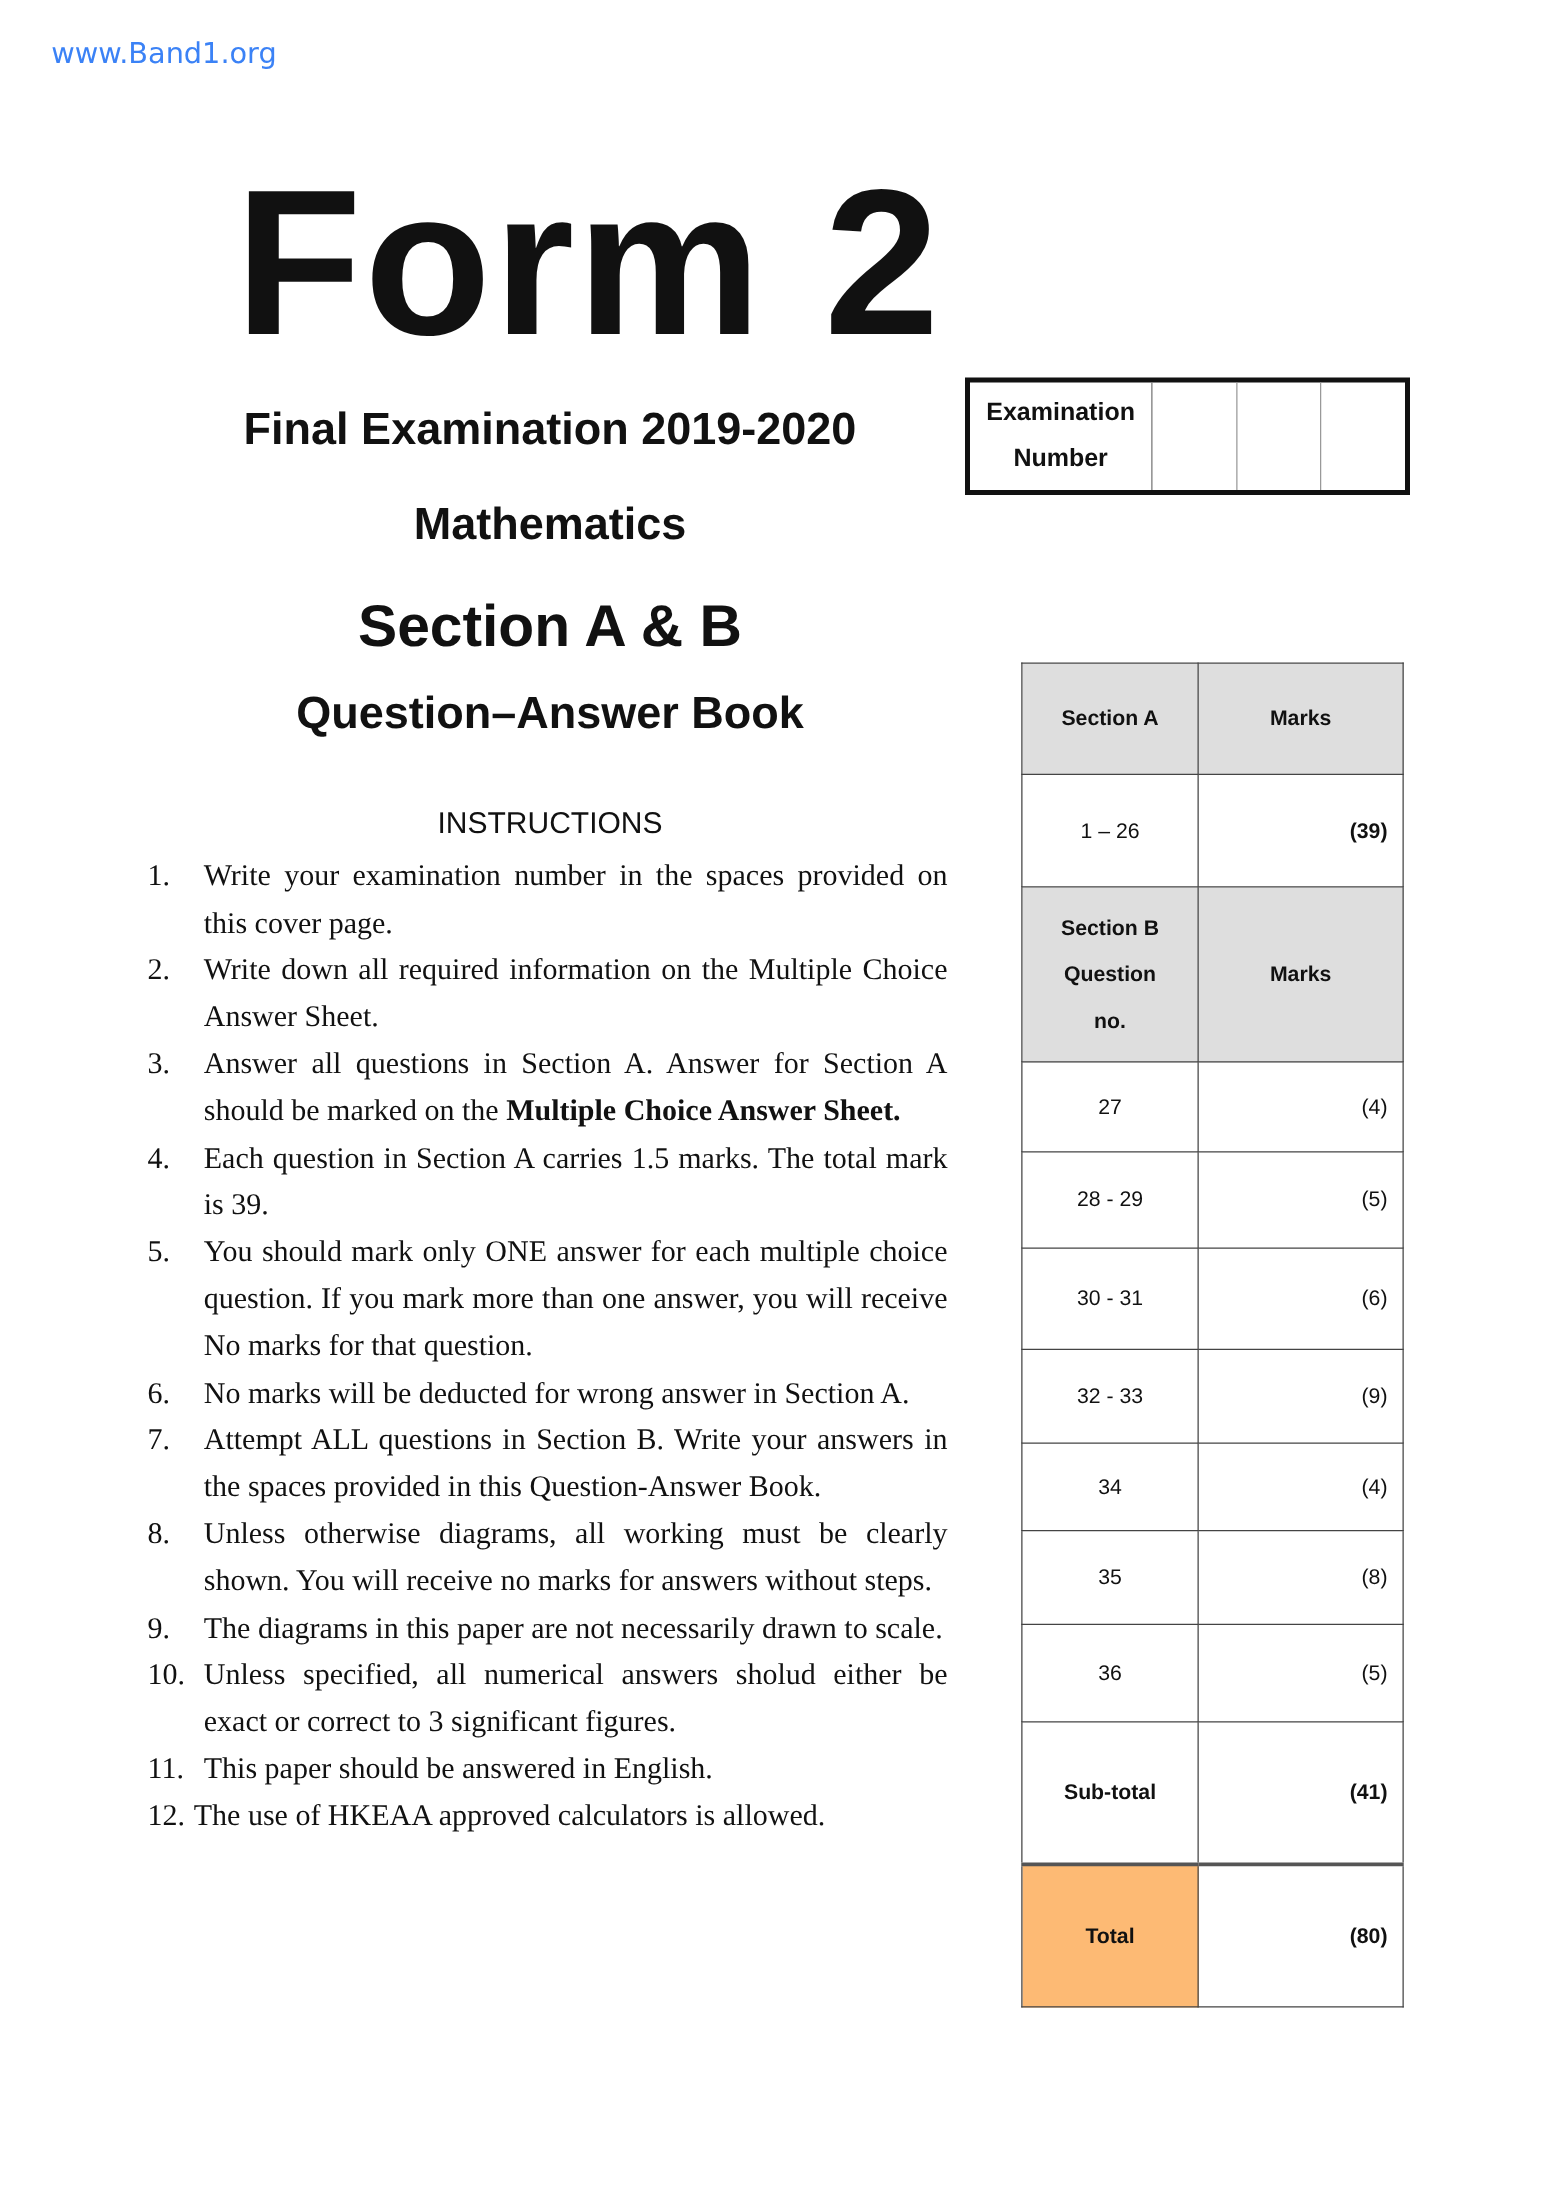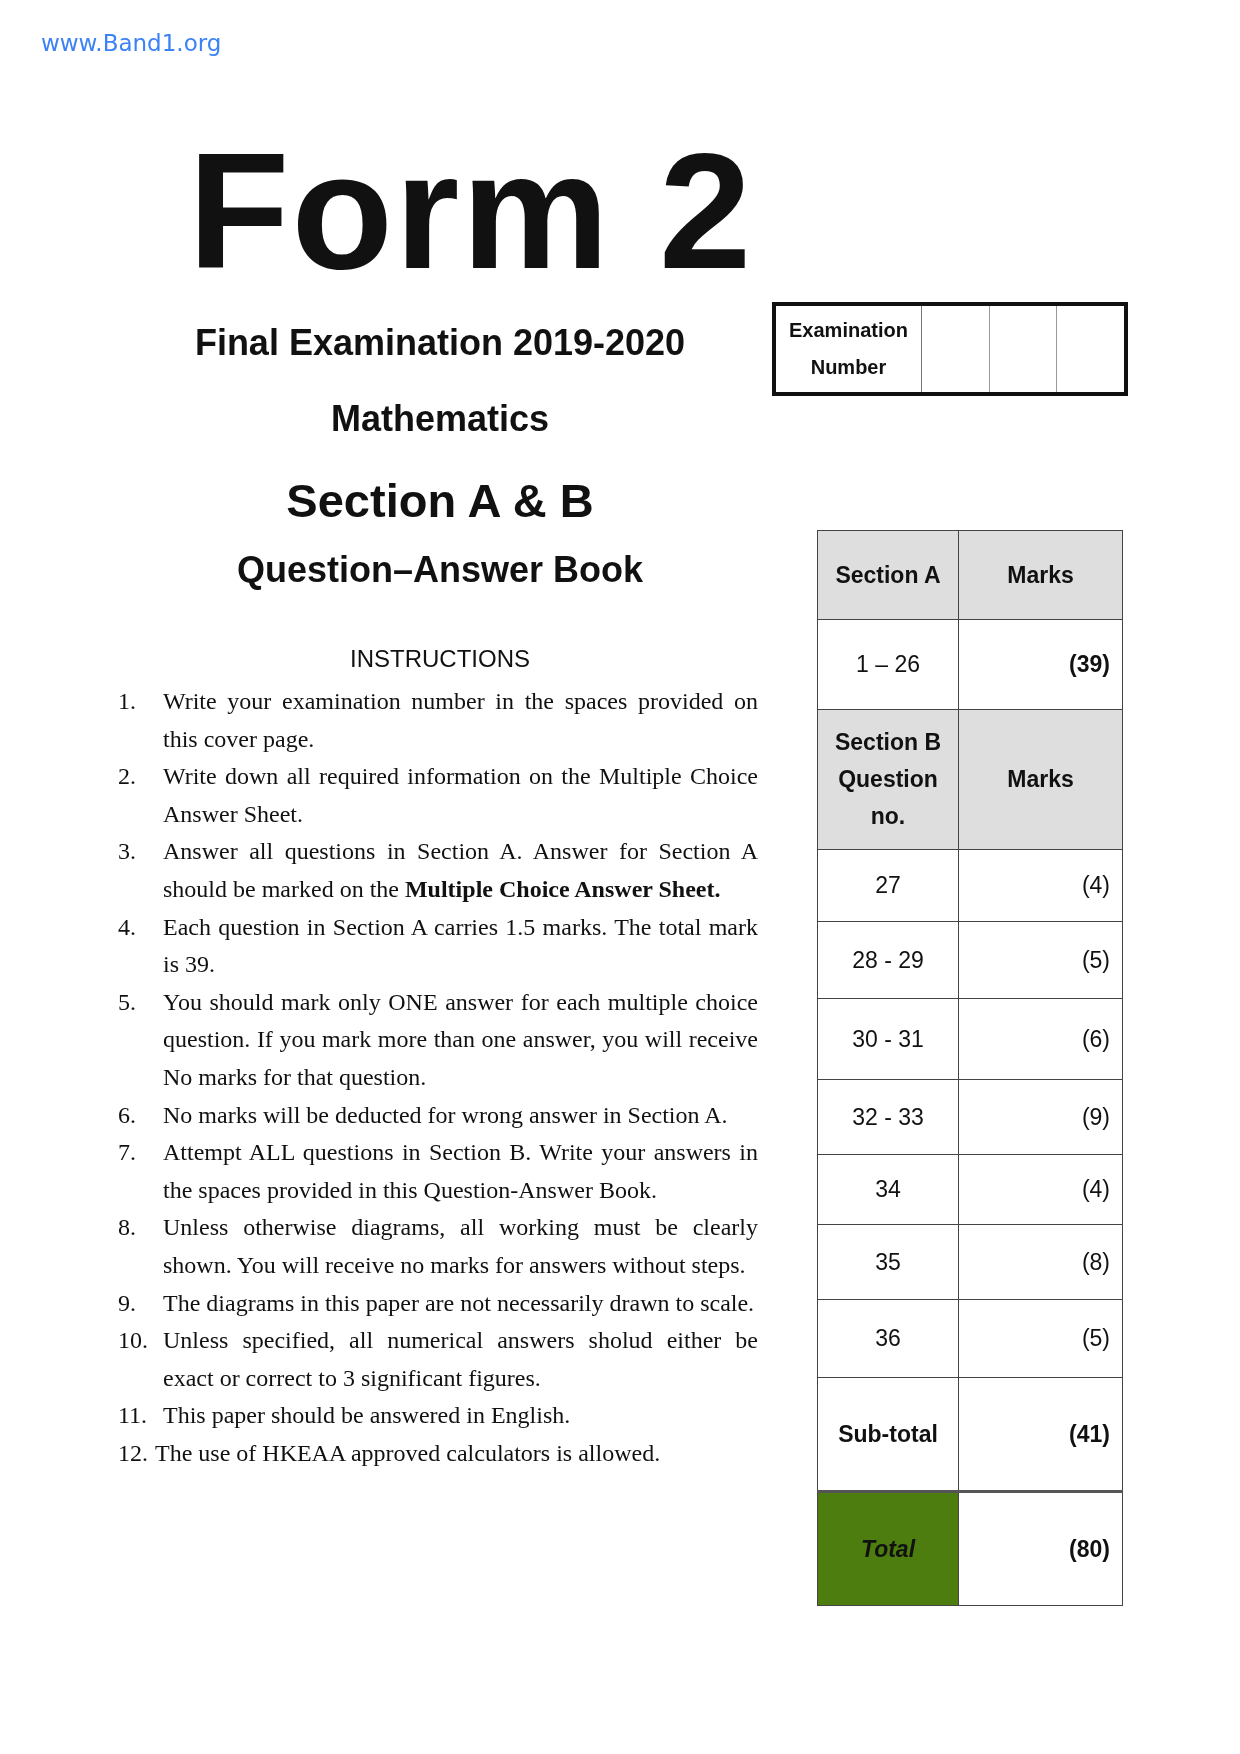--- a/index.html
+++ b/index.html
@@ -46,31 +46,31 @@
       font-family: "Liberation Serif", serif; font-size: 24px; line-height: 37.6px; color: #111;
     }
     .instr-item { display: flex; }
     .instr-num { width: 45px; flex: none; }
     .instr-num.wide { width: 37px; }
     .instr-text { flex: 1; text-align: justify; }
     .instr-text b { font-weight: bold; }
 
     .marks-table {
       position: absolute; left: 817px; top: 530px; width: 306px;
-      border-collapse: collapse; font-family: "Liberation Sans", sans-serif; font-size: 23px;
+      border-collapse: collapse; font-family: "Liberation Sans", sans-serif; font-size: 17px;
     }
     .marks-table td {
       border: 1.5px solid #444; text-align: center; vertical-align: middle; padding: 0;
     }
     .marks-table td.c1 { width: 140px; }
     .marks-table td.c2 { text-align: right; padding-right: 12px; }
     .marks-table td.c2.center { text-align: center; padding-right: 0; }
     .marks-table tr.head td { background: #dedede; font-weight: bold; }
     .marks-table .bold { font-weight: bold; }
-    .marks-table td.grey { background: #4d7c0f; font-style: italic; }
+    .marks-table td.grey { background: #fdba74; }
     .marks-table tr.total td { border-top: 3px solid #555; }
   </style>
 </head>
 <body>
 
 <div class="watermark">www.Band1.org</div>
 
 <div class="big-title">Form 2</div>
 
 <div class="subtitles sub1">Final Examination 2019-2020</div>

